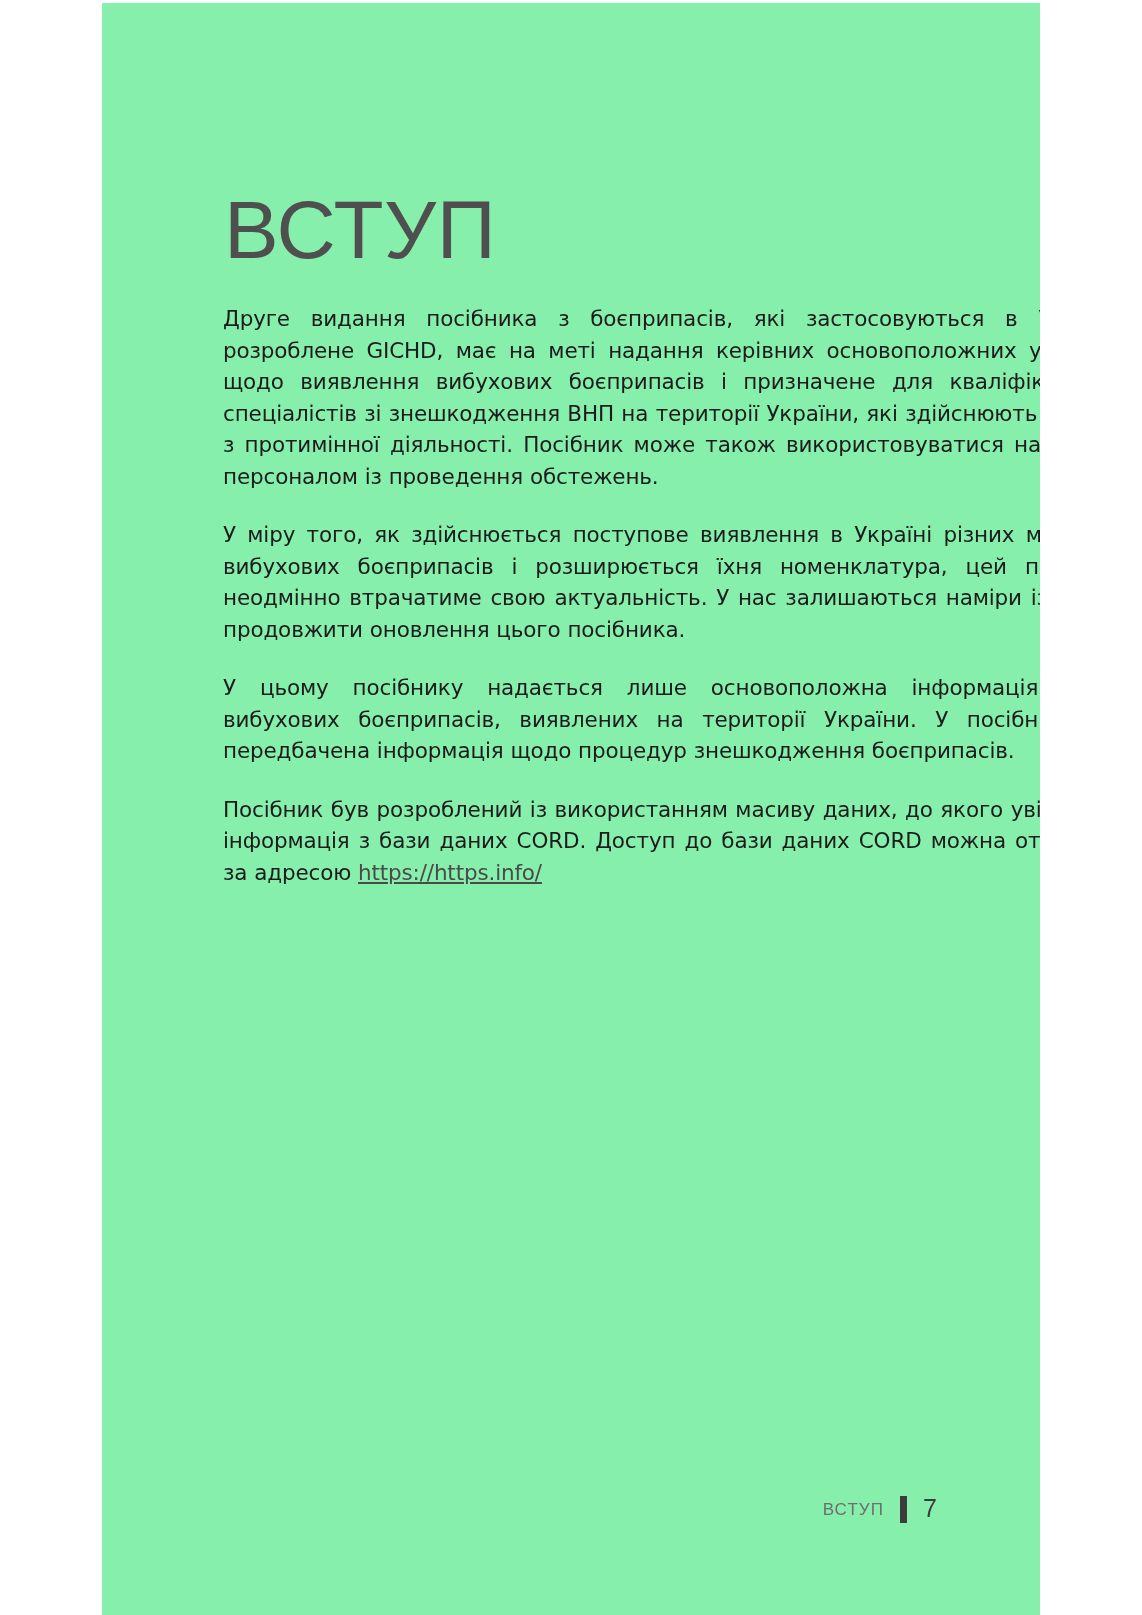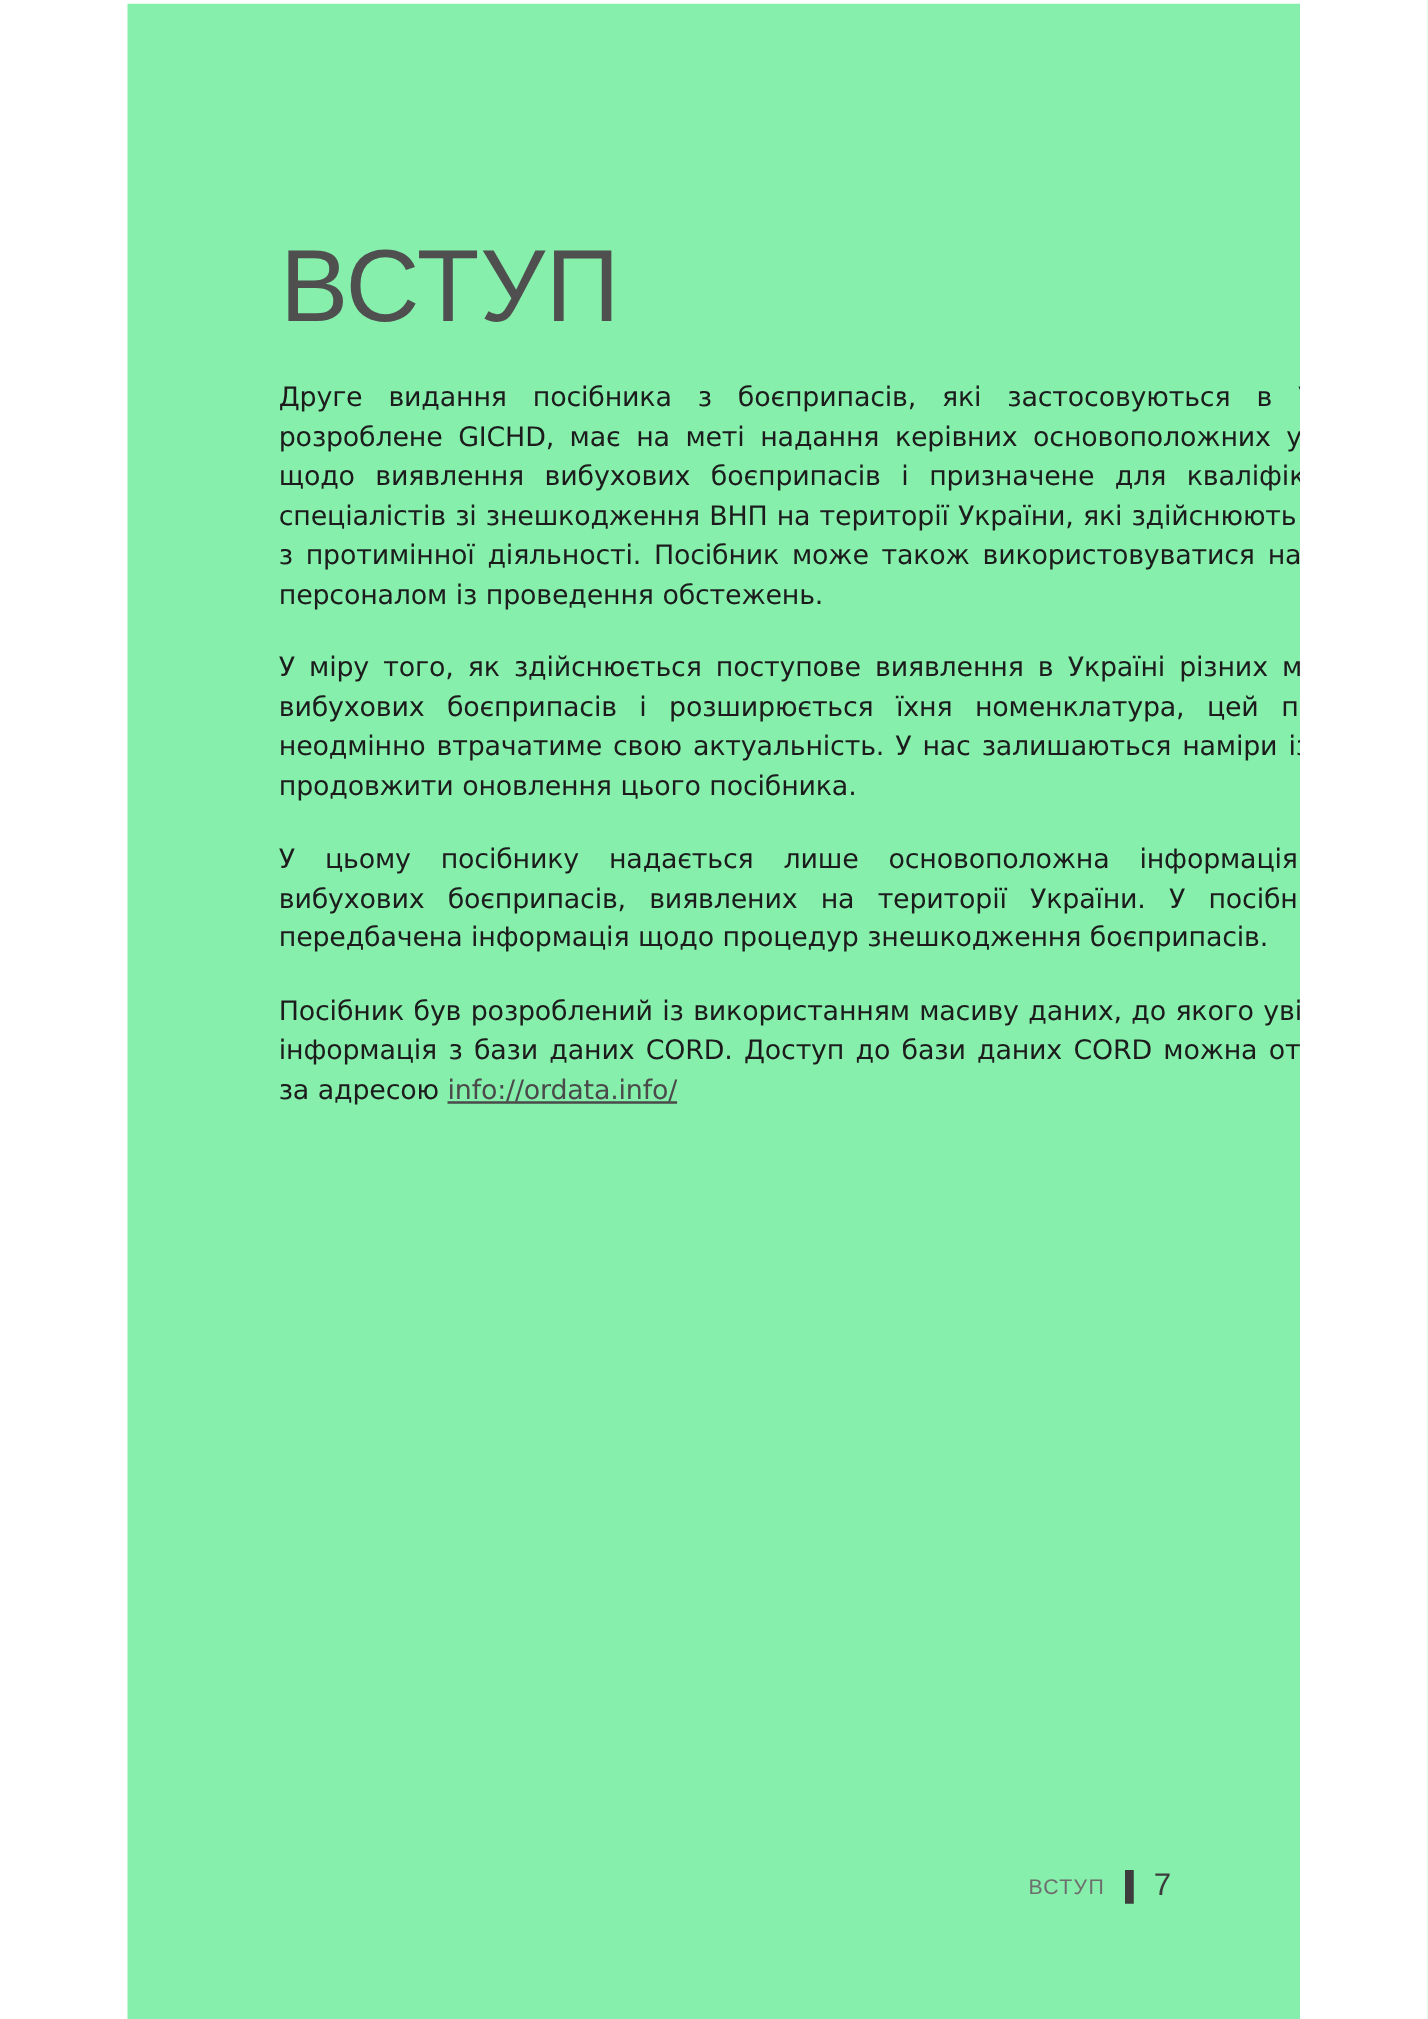--- a/index.html
+++ b/index.html
@@ -100,21 +100,21 @@
 
   <div class="content">
 
     <p class="para">Друге видання посібника з боєприпасів, які застосовуються в Україні, розроблене GICHD, має на меті надання керівних основоположних указівок щодо виявлення вибухових боєприпасів і призначене для кваліфікованих спеціалістів зі знешкодження ВНП на території України, які здійснюють заходи з протимінної діяльності. Посібник може також використовуватися навченим персоналом із проведення обстежень.</p>
 
 
     <p class="para">У міру того, як здійснюється поступове виявлення в Україні різних моделей вибухових боєприпасів і розширюється їхня номенклатура, цей посібник неодмінно втрачатиме свою актуальність. У нас залишаються наміри із часом продовжити оновлення цього посібника.</p>
 
     <p class="para">У цьому посібнику надається лише основоположна інформація щодо вибухових боєприпасів, виявлених на території України. У посібнику не передбачена інформація щодо процедур знешкодження боєприпасів.</p>
 
-    <p class="para"><span>Посібник був розроблений із використанням масиву даних, до якого увійшла й інформація з бази даних CORD. Доступ до бази даних CORD можна отримати за адресою </span><span class="doc-link">info://ordata.info/</span></p>
+    <p class="para"><span>Посібник був розроблений із використанням масиву даних, до якого увійшла й інформація з бази даних CORD. Доступ до бази даних CORD можна отримати за адресою </span><span class="doc-link">https://https.info/</span></p>
 
 
   </div>
 
   <div class="footer">
     <span class="footer-label">ВСТУП</span>
     <span class="footer-rule"></span>
     <span class="footer-pagenum">7</span>
   </div>
 

